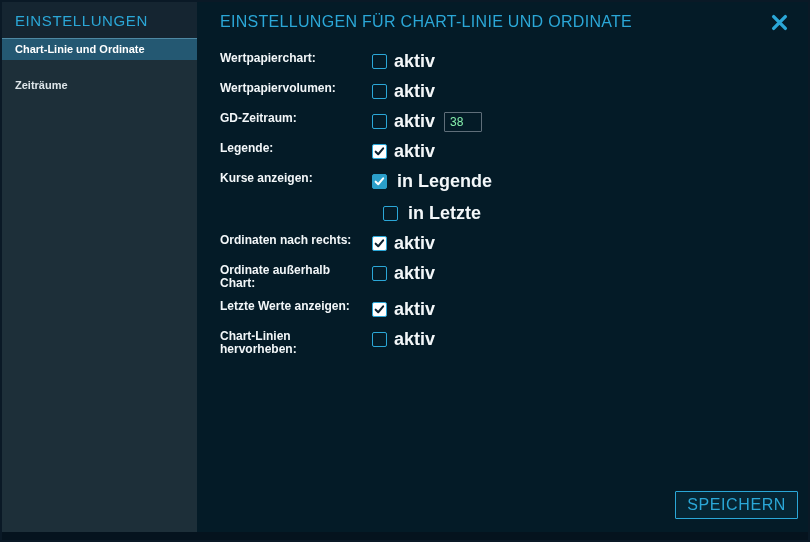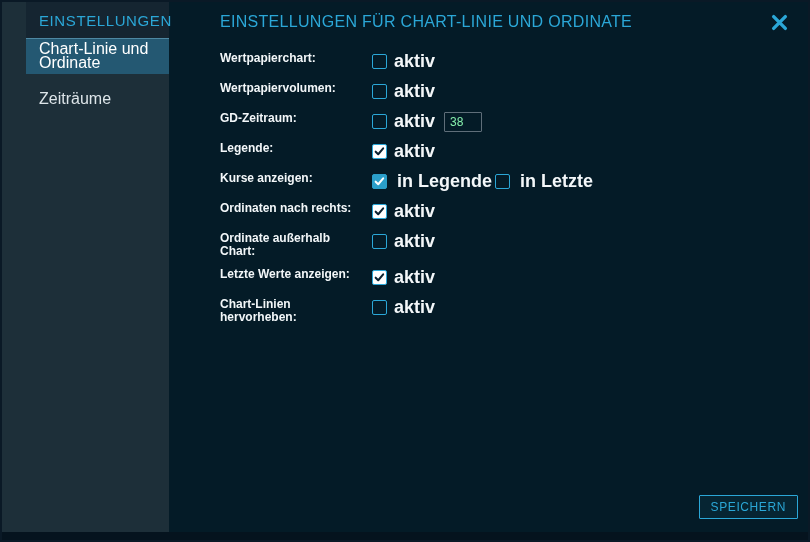--- a/index.html
+++ b/index.html
@@ -18,32 +18,31 @@
 
   .window{
     position:relative;width:810px;height:542px;
     background:var(--main-bg);
     border:2px solid var(--border-dark);
     overflow:hidden;
   }
 
   
   .sidebar{
-    position:absolute;left:0;top:0;width:167px;height:530px;
+    position:absolute;left:0;top:0;width:195px;height:530px;
     background:var(--side-bg);
-    padding-left:24px;
   }
   .sidebar-header{
     height:36px;background:var(--side-head-bg);
     color:var(--accent);font-size:15px;letter-spacing:.6px;font-weight:500;
     display:flex;align-items:center;padding:0 13px;
   }
   .side-item{
     display:block;padding:4px 13px;min-height:22px;
-    color:#dde5e9;font-size:16px;font-weight:400;line-height:14px;
+    color:#dde5e9;font-size:11px;font-weight:700;line-height:14px;
     cursor:pointer;
   }
   .side-item.selected{
     background:var(--sel-bg);color:#fff;
     border-top:1px solid rgba(130,195,225,.45);
     padding-top:3px;
   }
   .side-item.plain{margin-top:14px;}
 
   
@@ -67,21 +66,21 @@
   .form{padding:9px 0 0 17px;}
   .form-row{
     display:flex;align-items:flex-start;margin-bottom:9px;
   }
   .row-label{
     width:152px;padding-right:20px;
     color:var(--white);font-size:12px;font-weight:700;line-height:13px;
     padding-top:1px;
   }
   .row-controls{display:flex;align-items:center;}
-  .row-controls.stack{align-items:flex-start;gap:3px;}
+  .row-controls.stack{flex-direction:column;align-items:center;gap:11px;}
   .cb-wrap{display:inline-flex;align-items:center;cursor:pointer;}
   .cb{
     width:15px;height:15px;border:1px solid var(--accent);border-radius:2px;
     display:inline-flex;align-items:center;justify-content:center;
     background:transparent;flex:0 0 auto;
   }
   .cb.checked-white{background:#ffffff;}
   .cb.checked-cyan{background:var(--cyan-box);border-color:var(--cyan-box);}
   .cb-label{
     margin-left:7px;color:var(--white);font-size:18px;font-weight:700;
@@ -93,21 +92,21 @@
     color:#86efac;font-size:12px;font-family:"Liberation Sans",sans-serif;
     padding:0 5px;outline:none;
   }
 
   
   .save-btn{
     position:absolute;right:10px;bottom:13px;
     padding:4px 11px;min-height:23px;
     background:rgba(43,167,215,0.07);
     border:1px solid var(--accent);border-radius:1px;
-    color:var(--accent);font-size:12px;letter-spacing:.6px;
+    color:var(--accent);font-size:16px;letter-spacing:.6px;
     font-family:"Liberation Sans",sans-serif;cursor:pointer;
   }
   .bottom-bar{
     position:absolute;left:0;right:0;bottom:0;height:8px;
     background:#05131e;
   }
 </style>
 </head>
 <body>
 

